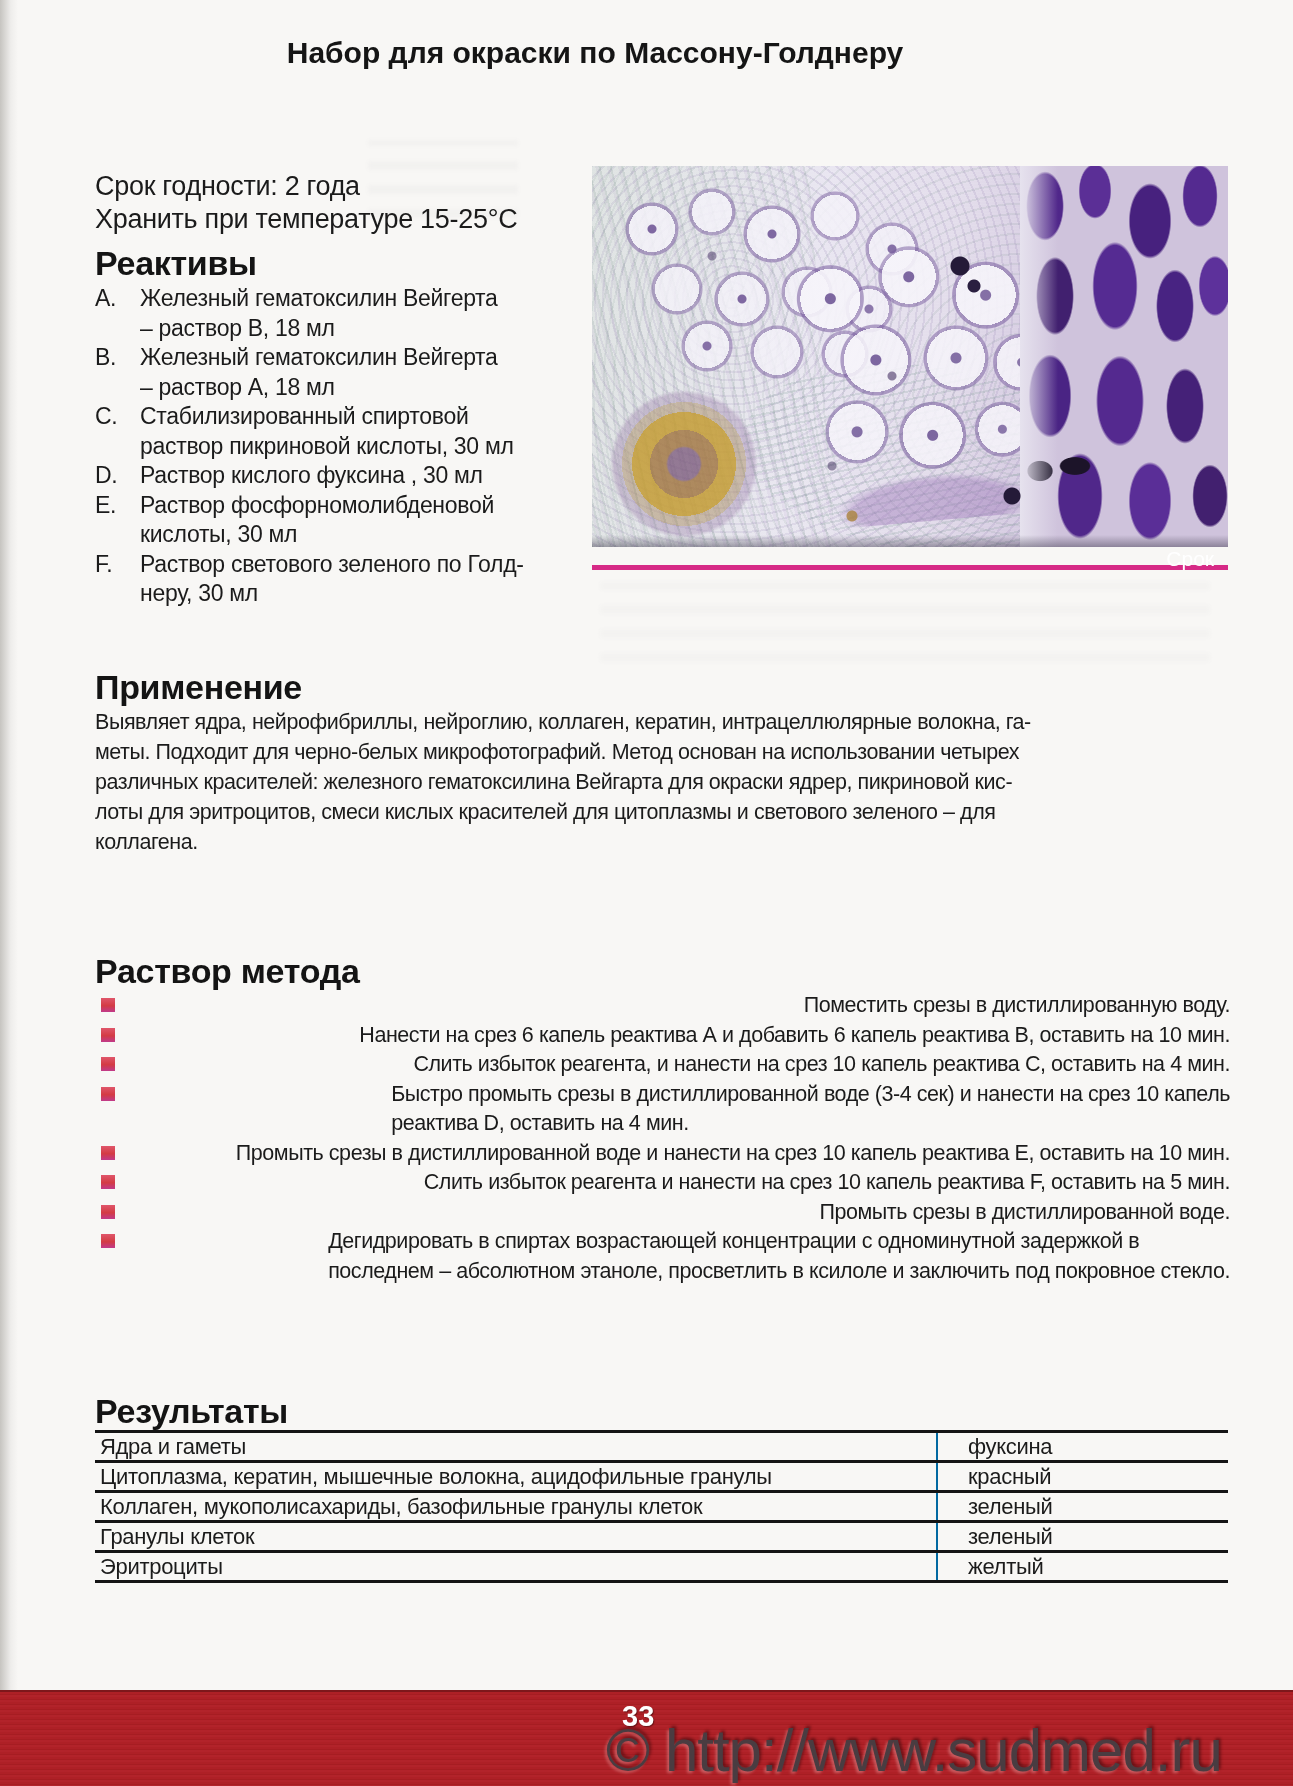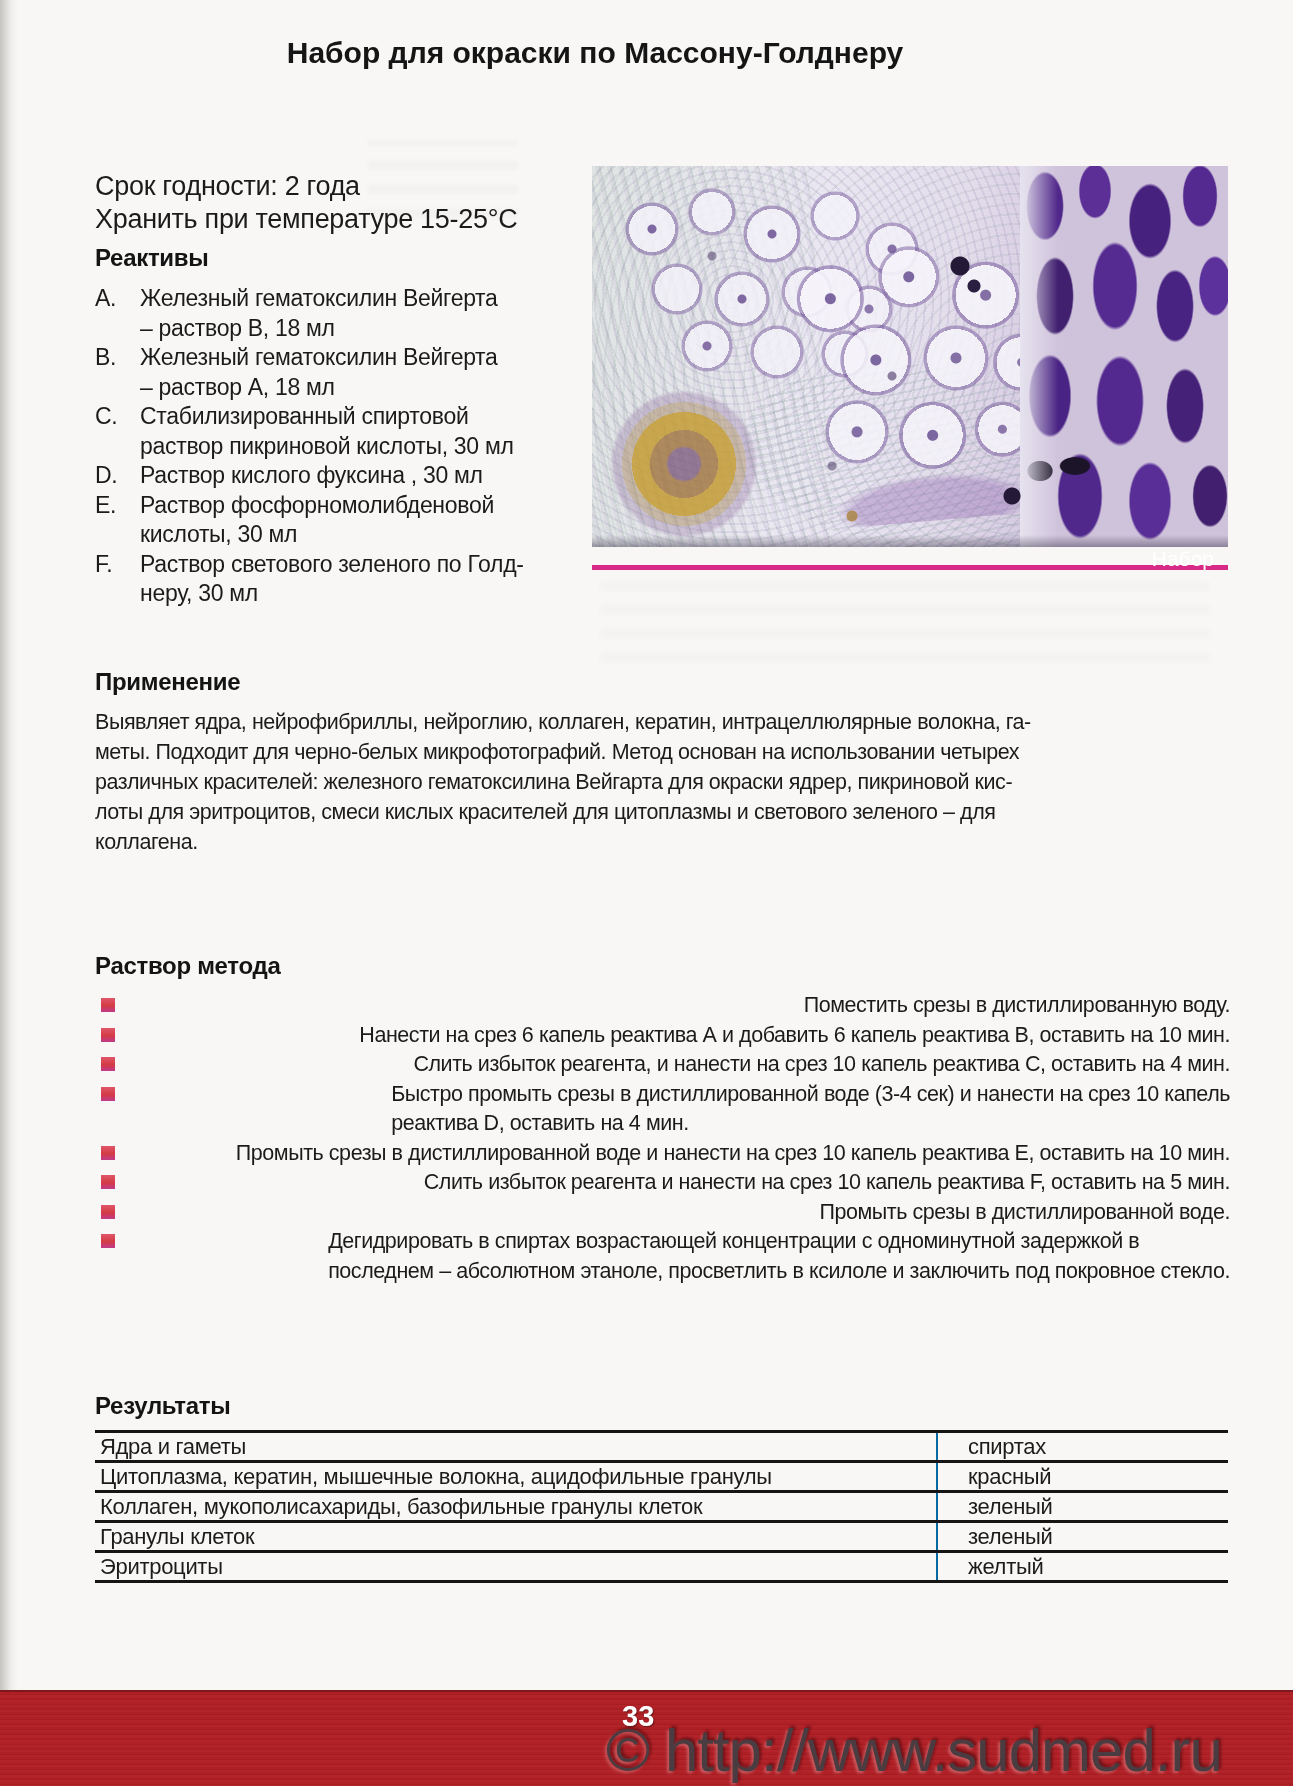--- a/index.html
+++ b/index.html
@@ -3,21 +3,21 @@
 <meta charset="utf-8">
 <style>
   html,body{margin:0;padding:0;background:#dddbd7;}
   .page{position:relative;width:1293px;height:1786px;background:#f8f7f5;
         font-family:"Liberation Sans",sans-serif;color:#1b1b1b;overflow:hidden;}
   .left-edge{position:absolute;left:0;top:0;width:18px;height:1786px;
         background:linear-gradient(to right,#c6c4c0,#eeedeb 60%,rgba(248,247,245,0));}
   .title{position:absolute;top:36px;left:0;width:1190px;margin:0;text-align:center;
         font-size:30px;font-weight:bold;color:#151515;letter-spacing:0;}
   .meta{position:absolute;left:95px;top:170px;font-size:27px;line-height:33px;letter-spacing:-0.3px;}
-  h2{position:absolute;margin:0;font-size:24px;font-weight:bold;color:#141414;letter-spacing:-0.3px;}
+  h2{position:absolute;margin:0;font-size:34px;font-weight:bold;color:#141414;letter-spacing:-0.3px;}
   .h-reagents{left:95px;top:244px;}
   .reagents{position:absolute;left:95px;top:284px;width:505px;font-size:23px;line-height:29.5px;letter-spacing:-0.3px;}
   .reagent{display:flex;align-items:flex-start;}
   .reagent .letter{flex:0 0 45px;}
   .reagent .rtext{white-space:pre-line;}
 
   
   .figure{position:absolute;left:592px;top:166px;width:636px;margin:0;}
   .micro{position:relative;width:636px;height:381px;overflow:hidden;
      background:linear-gradient(97deg,#dde2e1 0%,#e9e6f1 35%,#e3ddeb 55%,#d3c8e0 72%,#c9badb 100%);}
@@ -188,21 +188,21 @@
     <div class="micro">
       <div class="m-mottle"></div>
       <div class="m-fibers"></div>
       <div class="m-streaks"></div>
       <div class="m-gland-top"></div>
       <div class="m-gland-main"></div>
       <div class="m-right"></div>
       <div class="m-follicle"></div>
       <div class="m-specks"></div>
     </div>
-    <figcaption><span>Набор</span></figcaption>
+    <figcaption><span>Срок</span></figcaption>
   </figure>
 
   <h2 class="h-app">Применение</h2>
   <p class="app-text">Выявляет ядра, нейрофибриллы, нейроглию, коллаген, кератин, интрацеллюлярные волокна, га-
 меты. Подходит для черно-белых микрофотографий. Метод основан на использовании четырех
 различных красителей: железного гематоксилина Вейгарта для окраски ядрер, пикриновой кис-
 лоты для эритроцитов, смеси кислых красителей для цитоплазмы и светового зеленого – для
 коллагена.</p>
 
   <h2 class="h-method">Раствор метода</h2>
@@ -241,21 +241,21 @@
       <span class="step-text">Дегидрировать в спиртах возрастающей концентрации с одноминутной задержкой в
 последнем – абсолютном этаноле, просветлить в ксилоле и заключить под покровное стекло.</span>
     </div>
   </div>
 
   <h2 class="h-results">Результаты</h2>
   <table class="results-table">
     <tbody>
       <tr>
         <td class="c1">Ядра и гаметы</td>
-        <td class="c2">спиртах</td>
+        <td class="c2">фуксина</td>
       </tr>
       <tr>
         <td class="c1">Цитоплазма, кератин, мышечные волокна, ацидофильные гранулы</td>
         <td class="c2">красный</td>
       </tr>
       <tr>
         <td class="c1">Коллаген, мукополисахариды, базофильные гранулы клеток</td>
         <td class="c2">зеленый</td>
       </tr>
       <tr>

